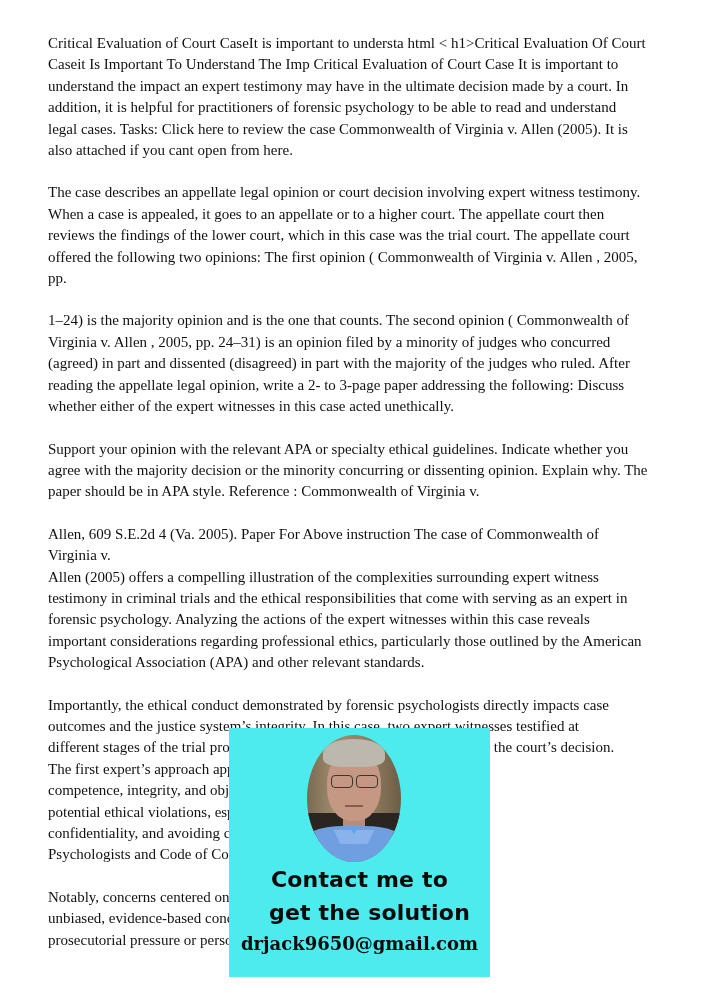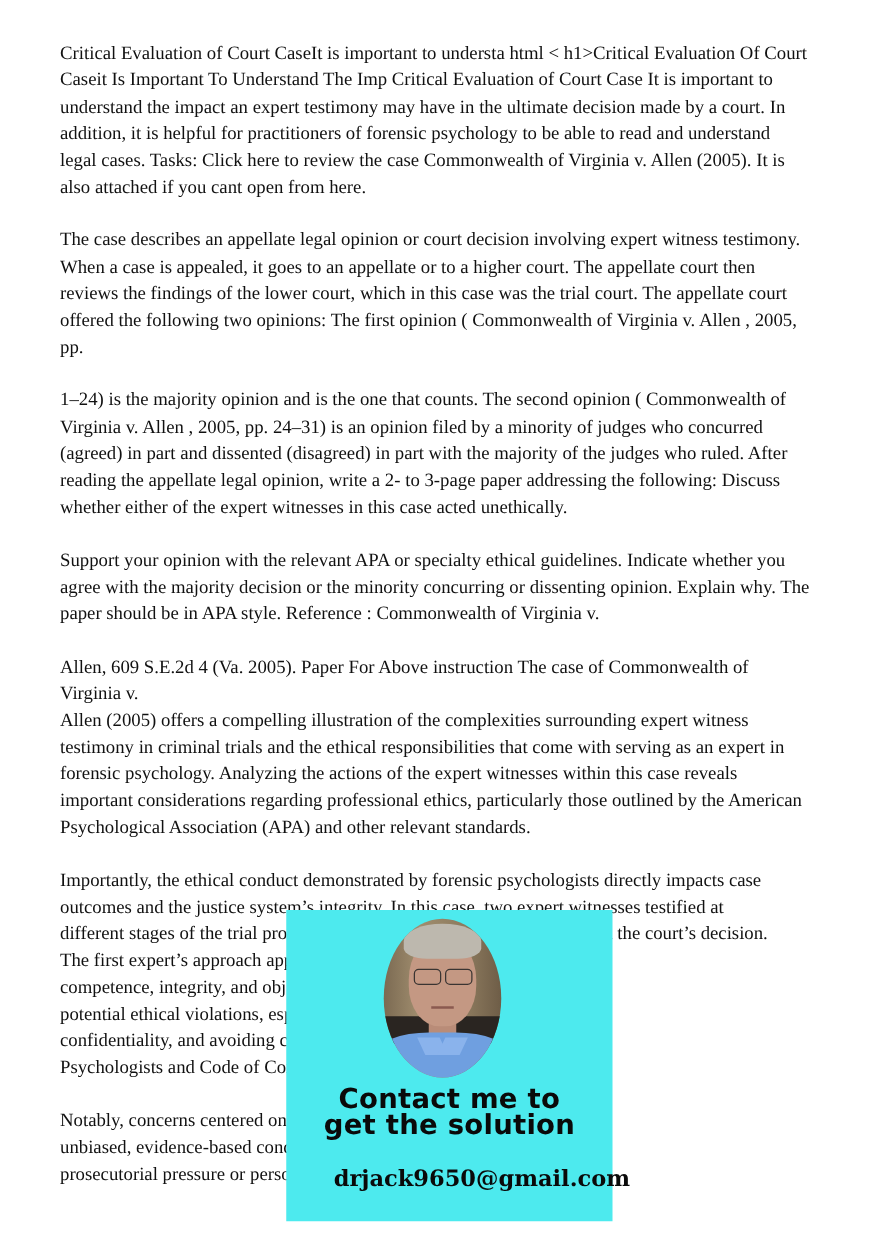--- a/index.html
+++ b/index.html
@@ -119,32 +119,31 @@
       left: 0;
       width: 100%;
       text-align: center;
       font-family: "DejaVu Sans", "Liberation Sans", sans-serif;
       font-weight: bold;
       font-size: 22px;
       color: #0a0a0a;
       letter-spacing: 0.2px;
     }
     .cta-line.one { top: 139px; }
-    .cta-line.two { top: 160px; }
+    .cta-line.two { top: 172px; margin-left: 10px; }
     .email {
       position: absolute;
       left: 0;
       width: 100%;
       top: 205px;
       text-align: center;
       font-family: "DejaVu Serif", "Liberation Serif", serif;
       font-weight: bold;
       font-size: 18px;
       color: #0a0a0a;
-      margin-left: 26px;
     }
   </style>
 </head>
 <body>
 
 <div class="doc">
   <p class="para">Critical Evaluation of Court CaseIt is important to understa html &lt; h1&gt;Critical Evaluation Of Court
 Caseit Is Important To Understand The Imp Critical Evaluation of Court Case It is important to
 understand the impact an expert testimony may have in the ultimate decision made by a court. In
 addition, it is helpful for practitioners of forensic psychology to be able to read and understand

